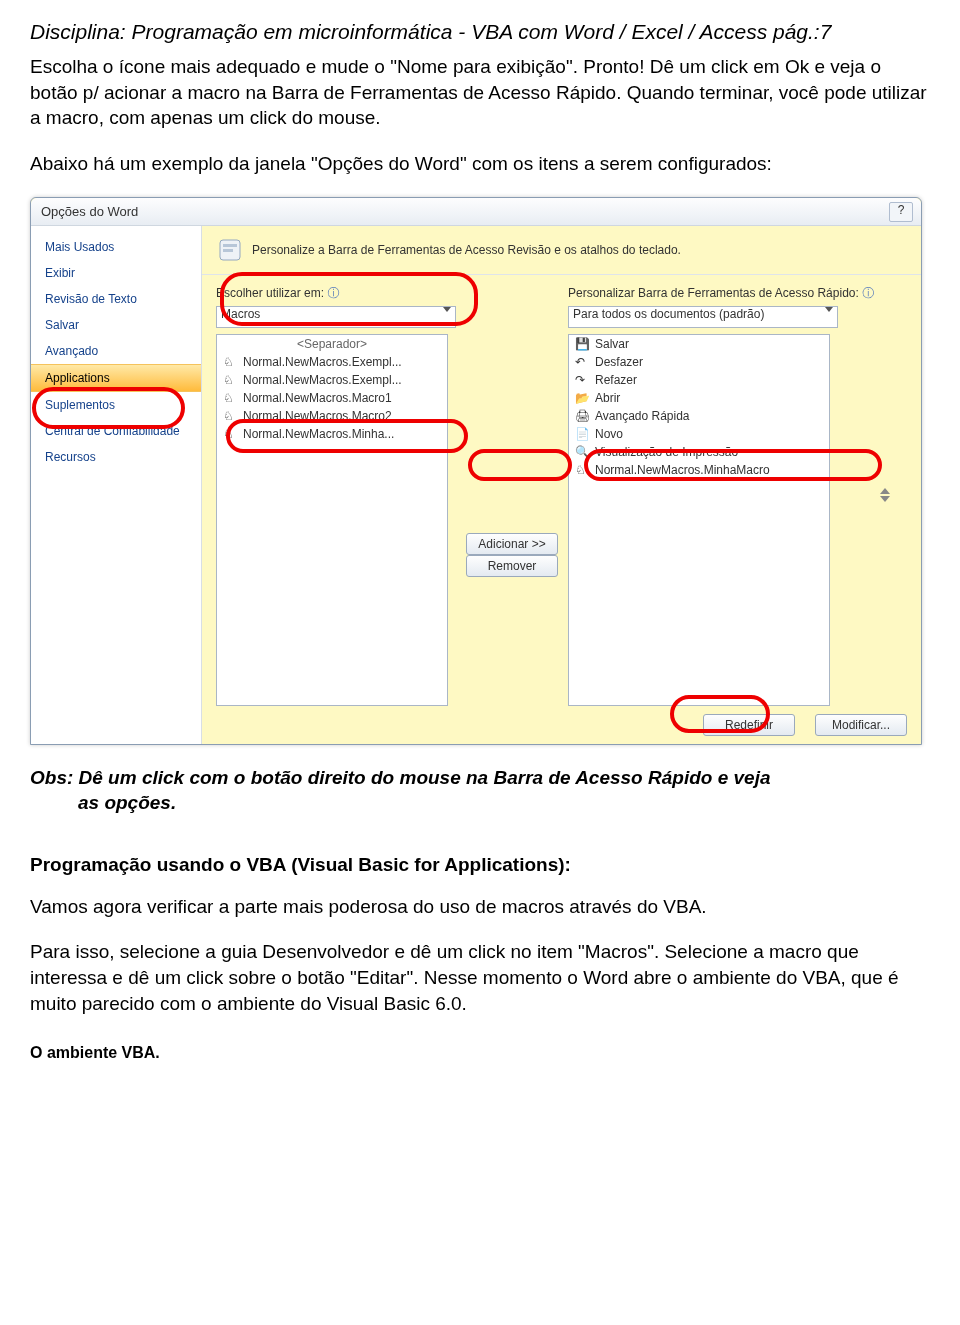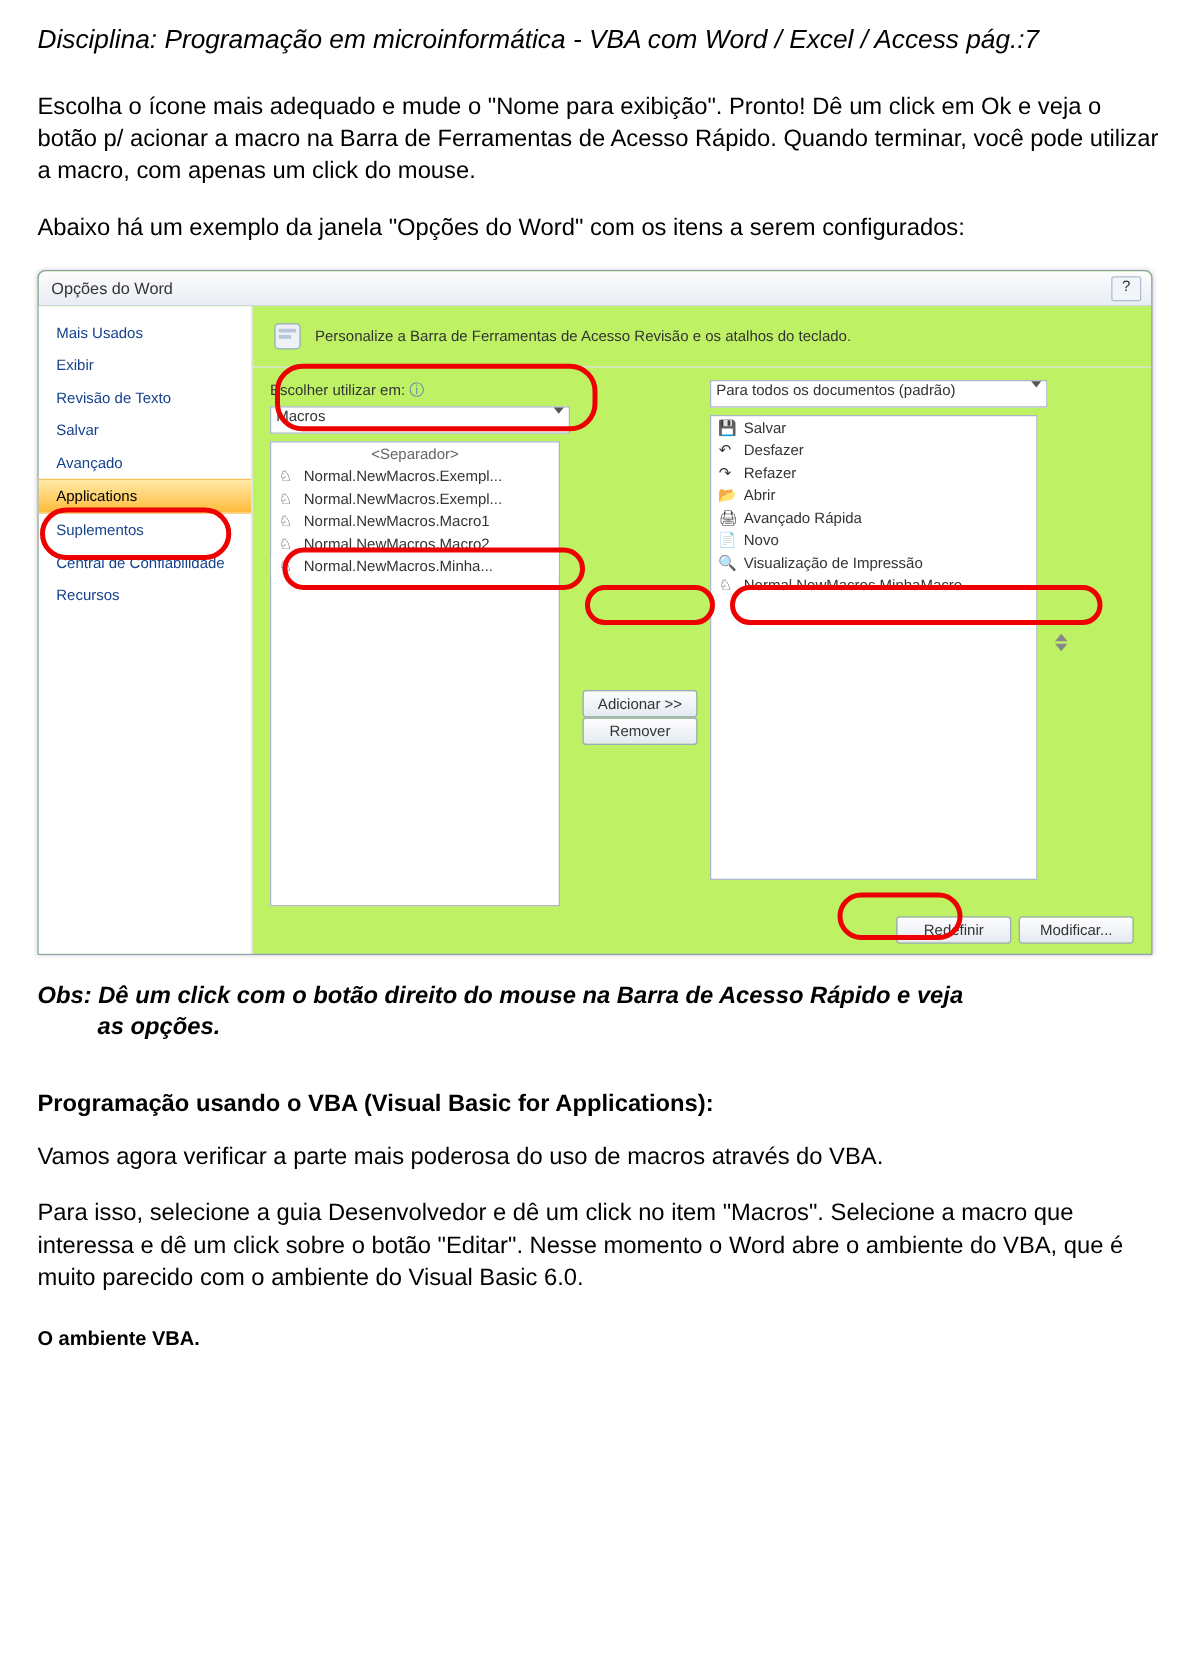--- a/index.html
+++ b/index.html
@@ -1,40 +1,40 @@
 <!DOCTYPE html>
 <html><head>
 <meta charset="utf-8">
 <style>
   body{margin:0;padding:20px 30px;font-family:Arial,Helvetica,sans-serif;font-size:19px;color:#000;width:900px;background:#fff}
-  .header-line{font-style:italic;font-size:21px;margin-bottom:29px}
+  .header-line{font-style:italic;font-size:21px;margin-bottom:10px}
   .para{margin-bottom:20px;line-height:1.35}
   .dialog-wrap{margin:8px 0 20px;position:relative}
-  .dialog{border:1px solid #8a9db3;border-radius:6px 6px 0 0;background:#bef264;width:890px;font-size:12px;font-family:Tahoma,Arial,sans-serif;color:#333;box-shadow:0 0 4px rgba(0,0,0,.2)}
+  .dialog{border:1px solid #8a9db3;border-radius:6px 6px 0 0;background:#fef9c3;width:890px;font-size:12px;font-family:Tahoma,Arial,sans-serif;color:#333;box-shadow:0 0 4px rgba(0,0,0,.2)}
   .dlg-title{background:linear-gradient(#fdfdfe,#e8edf3);padding:6px 10px;border-bottom:1px solid #cfd7e0;font-size:13px;border-radius:6px 6px 0 0;position:relative}
   .dlg-help{position:absolute;right:8px;top:4px;width:22px;height:18px;border:1px solid #b0bdd0;border-radius:2px;text-align:center;font-size:12px;background:#f2f5f9}
   .dlg-body{display:flex;align-items:stretch}
   .sidebar{width:170px;background:#fff;border-right:1px solid #d8dee6;padding:8px 0}
   .side-item{padding:6px 14px;color:#15428b;cursor:pointer}
   .side-item.sel{background:linear-gradient(#ffe9a7,#ffbb3c);color:#000;border-top:1px solid #f5c35c;border-bottom:1px solid #f5c35c}
   .main{flex:1;display:flex;flex-direction:column}
   .main-head{display:flex;align-items:center;gap:8px;padding:10px 14px;border-bottom:1px solid #dfe4eb}
   .main-head .ico{width:28px;height:28px;display:inline-flex;align-items:center;justify-content:center}
   .main-lower{display:flex;flex:1;padding:10px 14px 0;gap:10px}
   .col{display:flex;flex-direction:column}
   .label-sm{font-size:12px;margin-bottom:4px}
   .dropdown{border:1px solid #aab6c6;background:#fff;height:20px;display:flex;justify-content:space-between;padding:0 4px;width:230px;font-size:12px}
   .dropdown .caret{width:0;height:0;border-left:4px solid transparent;border-right:4px solid transparent;border-top:5px solid #555}
   .list{border:1px solid #aab6c6;background:#fff;margin-top:6px;height:370px;width:230px;overflow:hidden}
   .li{display:flex;align-items:center;gap:6px;padding:2px 6px;font-size:12px}
   .li.sep{color:#666;justify-content:center}
   .li .mi{width:14px;height:14px;flex-shrink:0}
   .mid{display:flex;flex-direction:column;justify-content:center;gap:0;padding-top:120px}
   .btn{border:1px solid #9aa9bc;border-radius:3px;background:linear-gradient(#fefefe,#e4eaf1);padding:3px 10px;font-size:12px;min-width:70px;text-align:center;cursor:pointer}
-  .bottom-btns{display:flex;gap:6px;justify-content:flex-end;padding:8px 14px}
+  .bottom-btns{display:flex;gap:20px;justify-content:flex-end;padding:8px 14px}
   .spin{display:flex;flex-direction:column;gap:2px;margin-left:6px;justify-content:center}
   .spin .tri{width:0;height:0;border-left:5px solid transparent;border-right:5px solid transparent}
   .spin .up{border-bottom:6px solid #888}
   .spin .dn{border-top:6px solid #888}
   .redmark{position:absolute;border:4px solid #e00;border-radius:22px;pointer-events:none}
   .right-col-wrap{display:flex}
   .obs{font-style:italic;font-weight:bold;margin:16px 0 38px;padding-left:0;line-height:1.35}
   .obs-indent{margin-left:48px;display:block}
   h3.sec{font-weight:bold;font-size:19px;margin:0 0 18px}
   .last-h{font-size:16px;font-weight:bold;margin-top:28px}
@@ -110,20 +110,23 @@
             </div>
           </div>
 
           <div class="mid">
             <div class="btn">Adicionar &gt;&gt;</div>
             <div class="btn">Remover</div>
           </div>
 
           <div class="right-col-wrap">
             <div class="col">
+              <div class="label-sm">
+                <span>Personalizar Barra de Ferramentas de Acesso Rápido:</span> <span style="color:#5b7fbc">ⓘ</span>
+              </div>
               <div class="dropdown" style="width:260px">
                 <span>Para todos os documentos (padrão)</span>
                 <span class="caret"></span>
               </div>
               <div class="list" style="width:260px">
                 <div class="li">
                     <span class="mi">💾</span>
                     <span>Salvar</span>
                   </div>
                 <div class="li">

